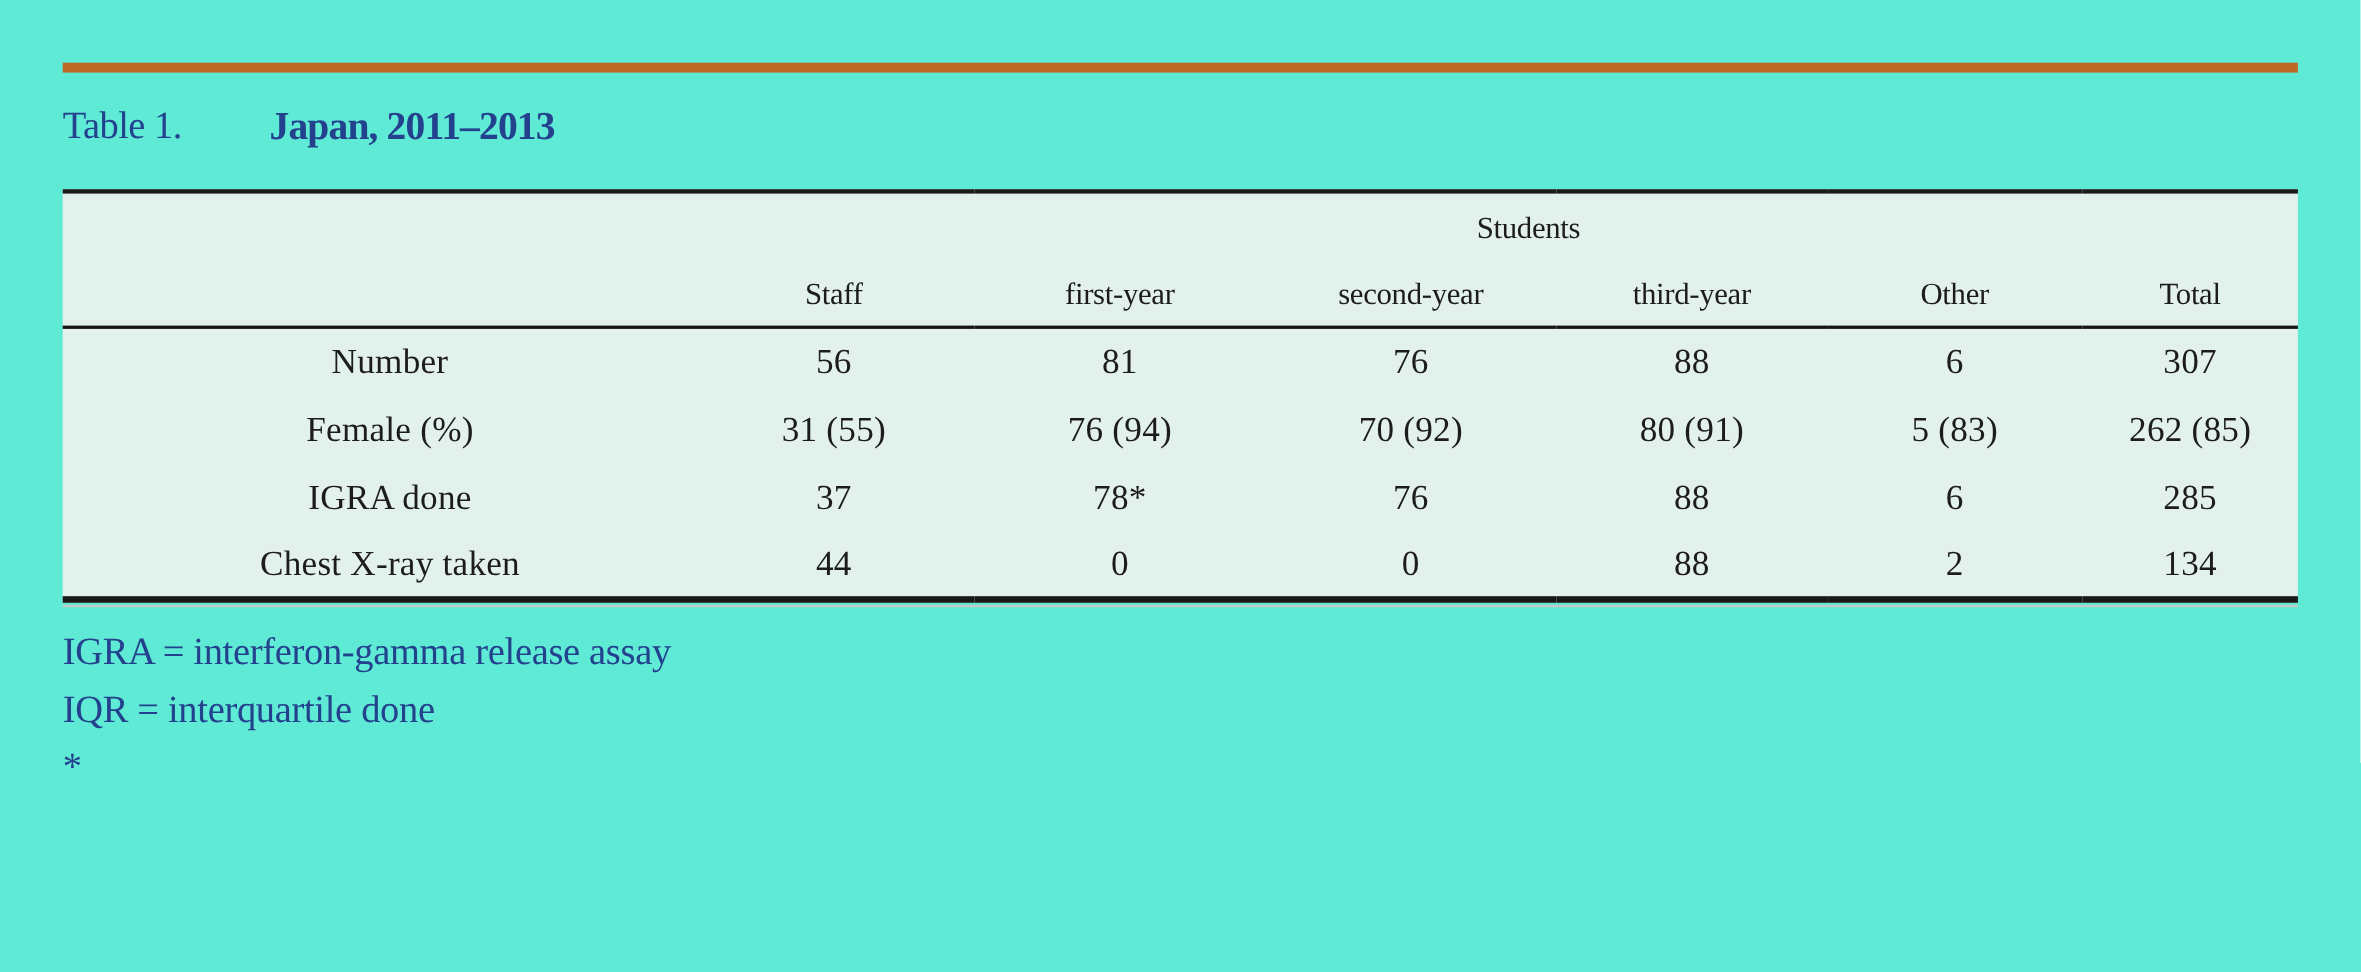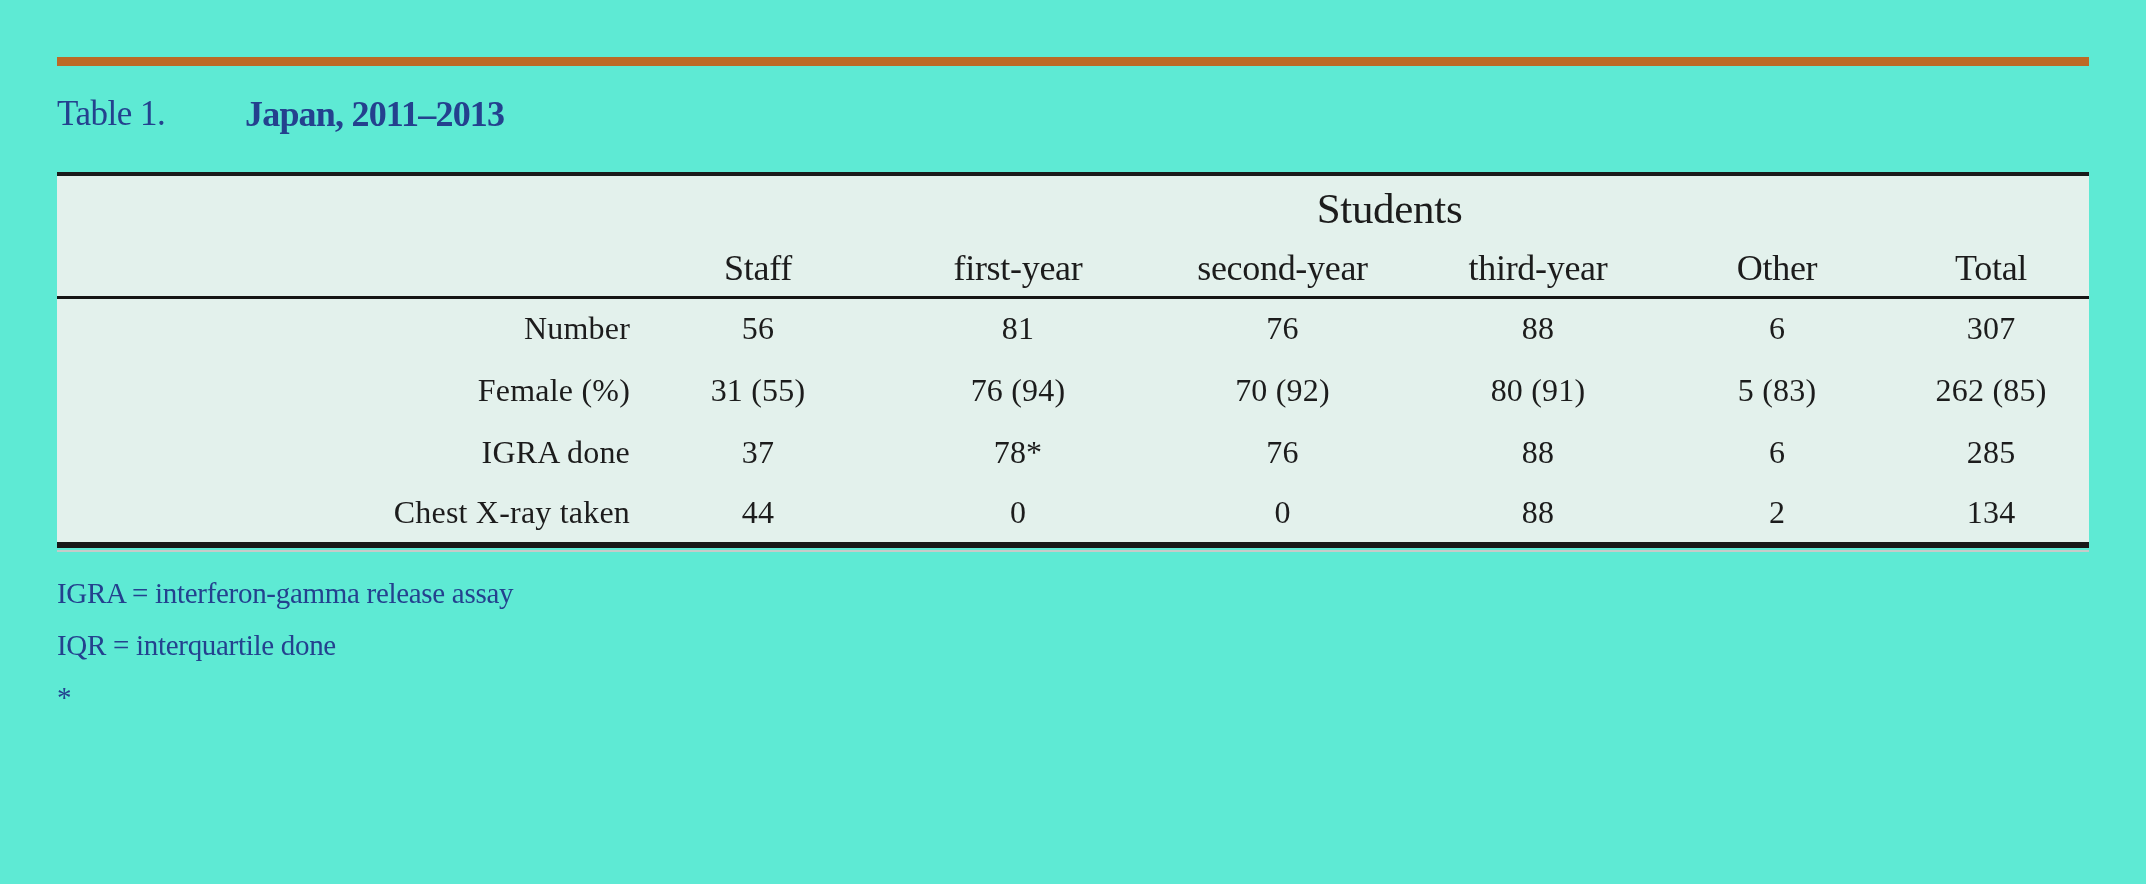--- a/index.html
+++ b/index.html
@@ -62,33 +62,33 @@
     color: #1c1c1c;
     text-align: center;
     vertical-align: middle;
     padding: 0;
   }
   thead tr.group-row th { height: 66px; }
   thead tr.cols-row th { height: 57px; border-bottom: 3px solid #151515; }
   thead th {
     font-weight: 700;
     color: #2a4496;
-    font-size: 36px;
+    font-size: 28px;
     letter-spacing: -0.3px;
   }
-  thead th.group-header { font-size: 43px; }
+  thead th.group-header { font-size: 28px; }
   tbody td { height: 62px; font-size: 32px; letter-spacing: 0.2px; }
   tbody td.row-label, thead th.row-label {
-    text-align: right;
+    text-align: center;
     padding-left: 22px;
   }
   .footnotes {
     margin-top: 26px;
     color: #24418e;
-    font-size: 29px;
+    font-size: 35px;
     letter-spacing: -0.3px;
   }
   .footnotes .fn-line { margin-bottom: 22px; line-height: 30px; }
   .fn-star { display: flex; }
   .fn-star .fn-marker { flex: 0 0 46px; }
 </style>
 </head>
 <body>
 
 <div class="page">

